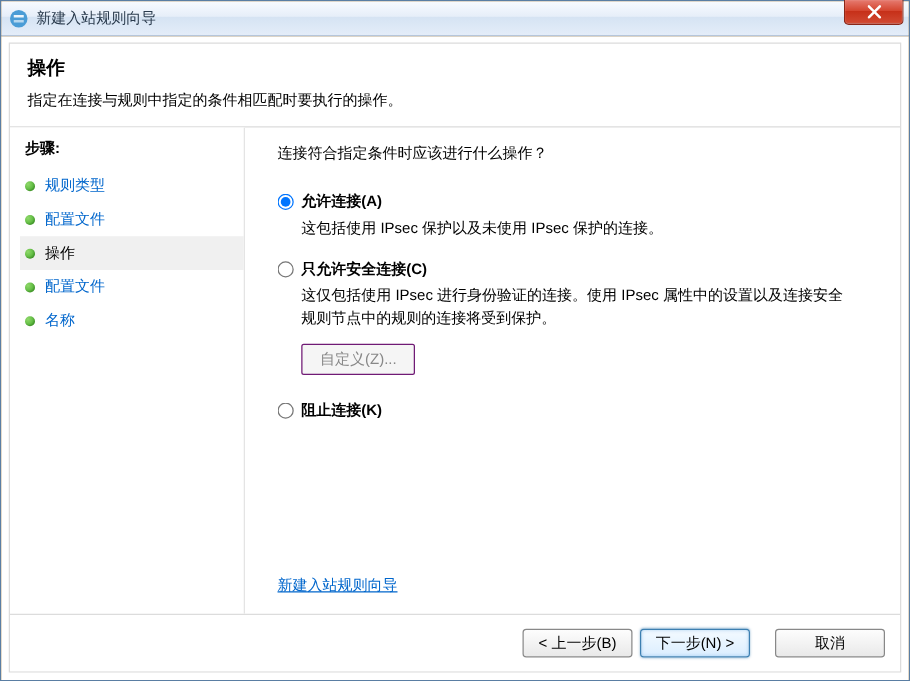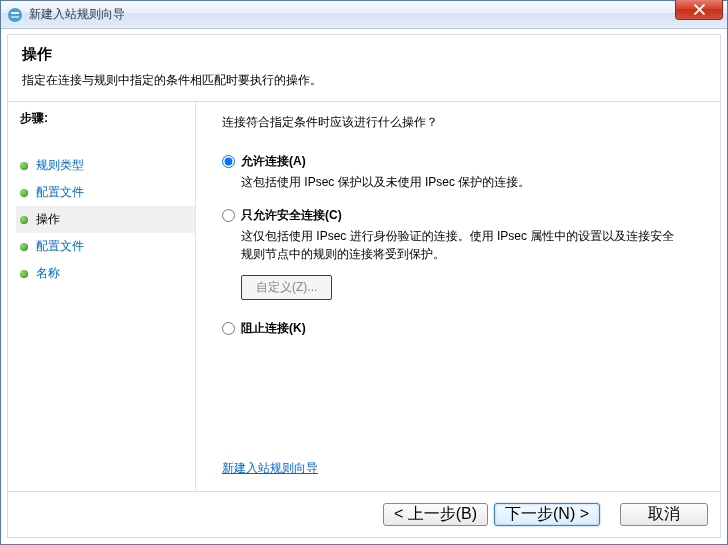--- a/index.html
+++ b/index.html
@@ -91,21 +91,21 @@
     .sidebar {
       width: 188px;
       border-right: 1px solid #e4e4e4;
       padding: 8px 0 0 8px;
       background: #fff;
     }
     .steps-label {
       font-weight: bold;
       font-size: 12px;
       color: #000;
-      margin-bottom: 25px;
+      margin-bottom: 8px;
       padding-left: 4px;
     }
     .step-item {
       display: flex;
       align-items: center;
       padding: 5px 4px 5px 4px;
       cursor: pointer;
     }
     .step-item.current {
       background: #f0f0f0;
@@ -190,21 +190,21 @@
       display: flex;
       align-items: center;
       justify-content: flex-end;
       padding-right: 12px;
       gap: 6px;
       background: #fff;
     }
     .wiz-btn {
       min-width: 88px;
       height: 23px;
-      font-size: 16px;
+      font-size: 12px;
       border: 1px solid #888;
       background: linear-gradient(to bottom, #fdfdfd, #e9e9e9);
       border-radius: 3px;
       cursor: pointer;
       padding: 0 10px;
       display: inline-flex;
       align-items: center;
       justify-content: center;
     }
     .wiz-btn.default {

